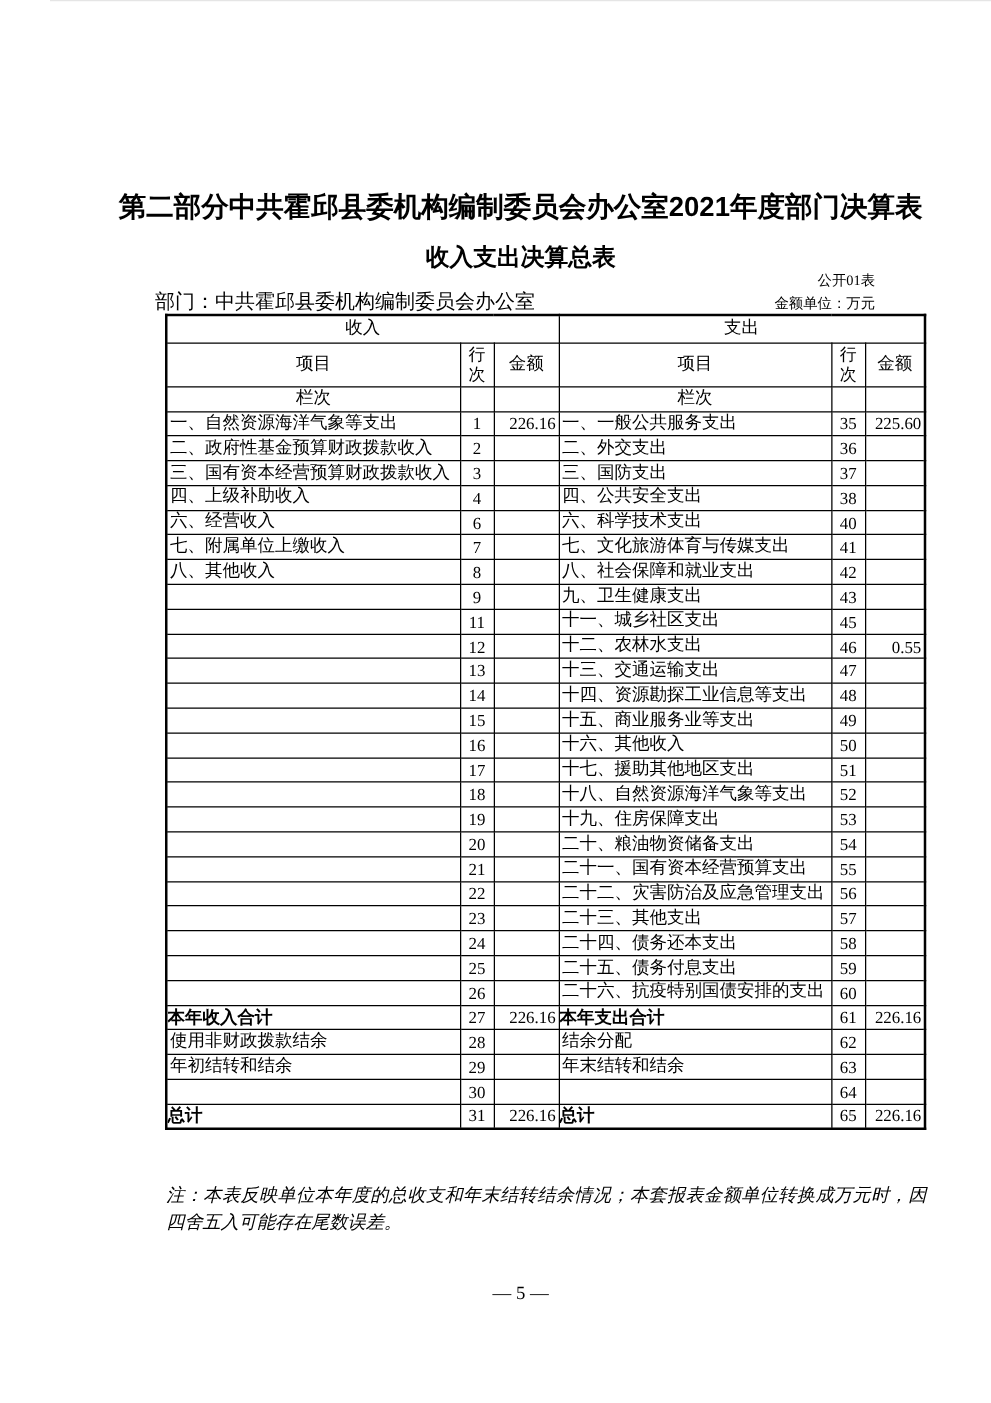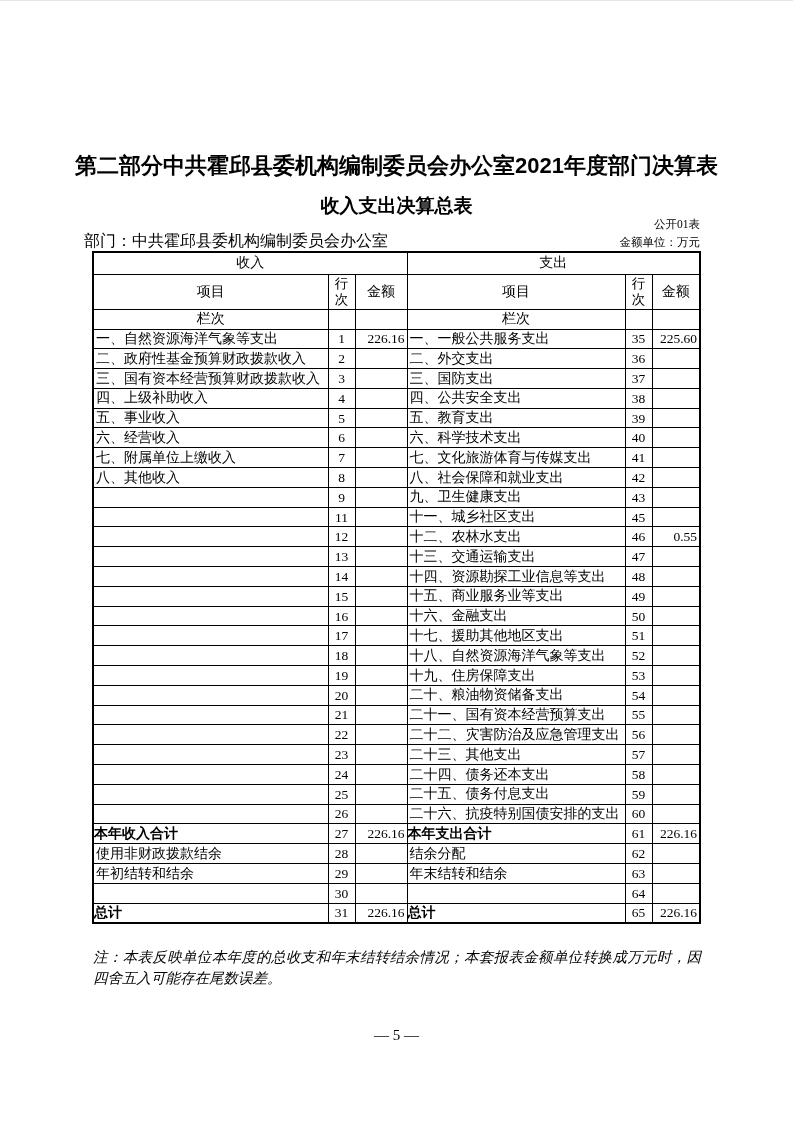--- a/index.html
+++ b/index.html
@@ -13,20 +13,21 @@
     position: relative;
     font-family: "Liberation Serif", "DejaVu Serif", serif;
     color: #000000;
     overflow: hidden;
   }
   .page {
     position: absolute;
     inset: 0;
     background: #ffffff;
     border-top: 1px solid #e5e5e5;
+    margin-left: 40px;
   }
   .doc-title {
     position: absolute;
     top: 150px;
     left: 0;
     width: 100%;
     text-align: center;
     font-family: "Liberation Sans", "DejaVu Sans", sans-serif;
     font-weight: bold;
     font-size: 22px;
@@ -202,28 +203,20 @@
         </tr>
         <tr>
           <td class="item">四、上级补助收入</td>
           <td class="num">4</td>
           <td class="amt"></td>
           <td class="item">四、公共安全支出</td>
           <td class="num">38</td>
           <td class="amt"></td>
         </tr>
         <tr>
-          <td class="item">五、事业收入</td>
-          <td class="num">5</td>
-          <td class="amt"></td>
-          <td class="item">五、教育支出</td>
-          <td class="num">39</td>
-          <td class="amt"></td>
-        </tr>
-        <tr>
           <td class="item">六、经营收入</td>
           <td class="num">6</td>
           <td class="amt"></td>
           <td class="item">六、科学技术支出</td>
           <td class="num">40</td>
           <td class="amt"></td>
         </tr>
         <tr>
           <td class="item">七、附属单位上缴收入</td>
           <td class="num">7</td>
@@ -285,21 +278,21 @@
           <td class="num">15</td>
           <td class="amt"></td>
           <td class="item">十五、商业服务业等支出</td>
           <td class="num">49</td>
           <td class="amt"></td>
         </tr>
         <tr>
           <td class="item"></td>
           <td class="num">16</td>
           <td class="amt"></td>
-          <td class="item">十六、金融支出</td>
+          <td class="item">十六、其他收入</td>
           <td class="num">50</td>
           <td class="amt"></td>
         </tr>
         <tr>
           <td class="item"></td>
           <td class="num">17</td>
           <td class="amt"></td>
           <td class="item">十七、援助其他地区支出</td>
           <td class="num">51</td>
           <td class="amt"></td>

